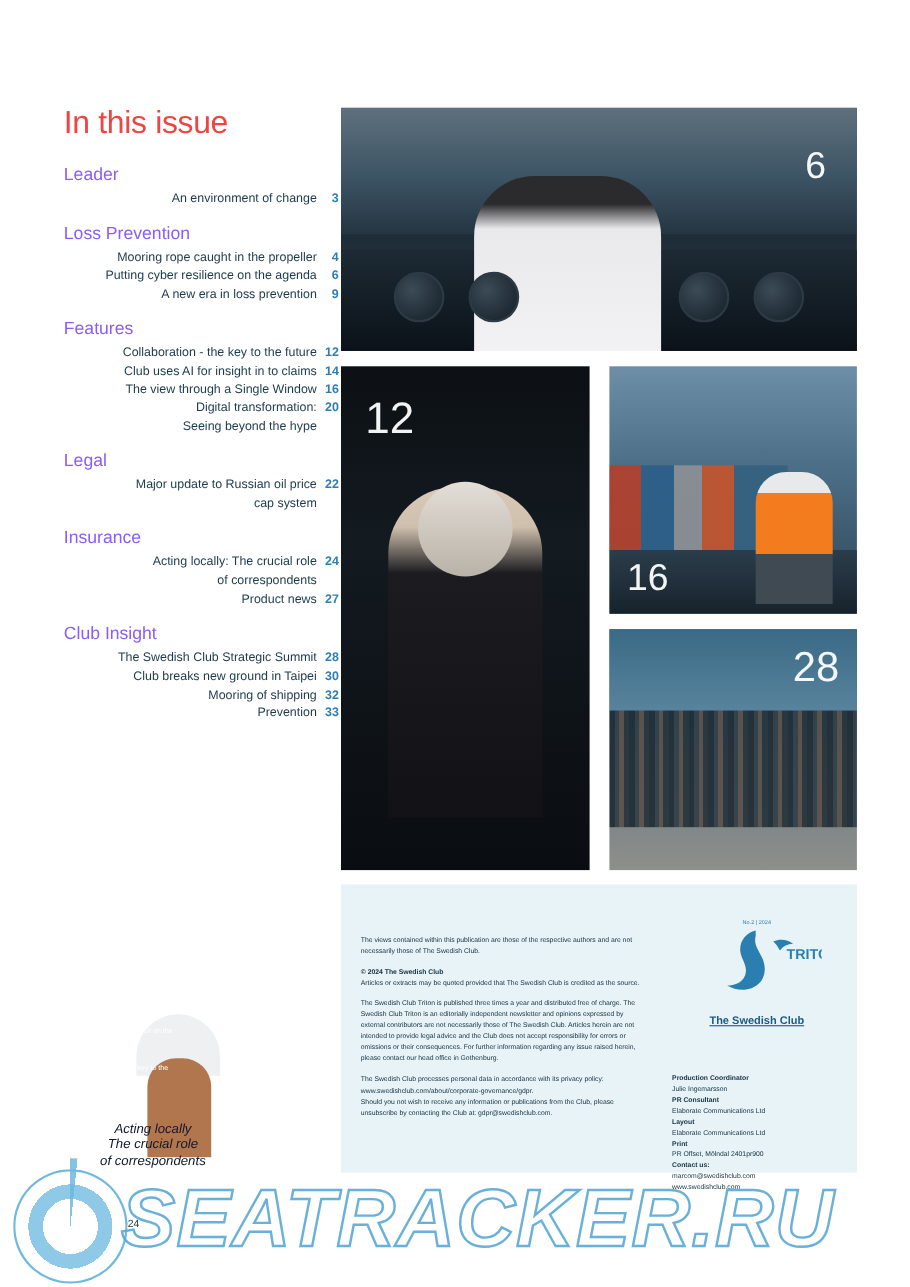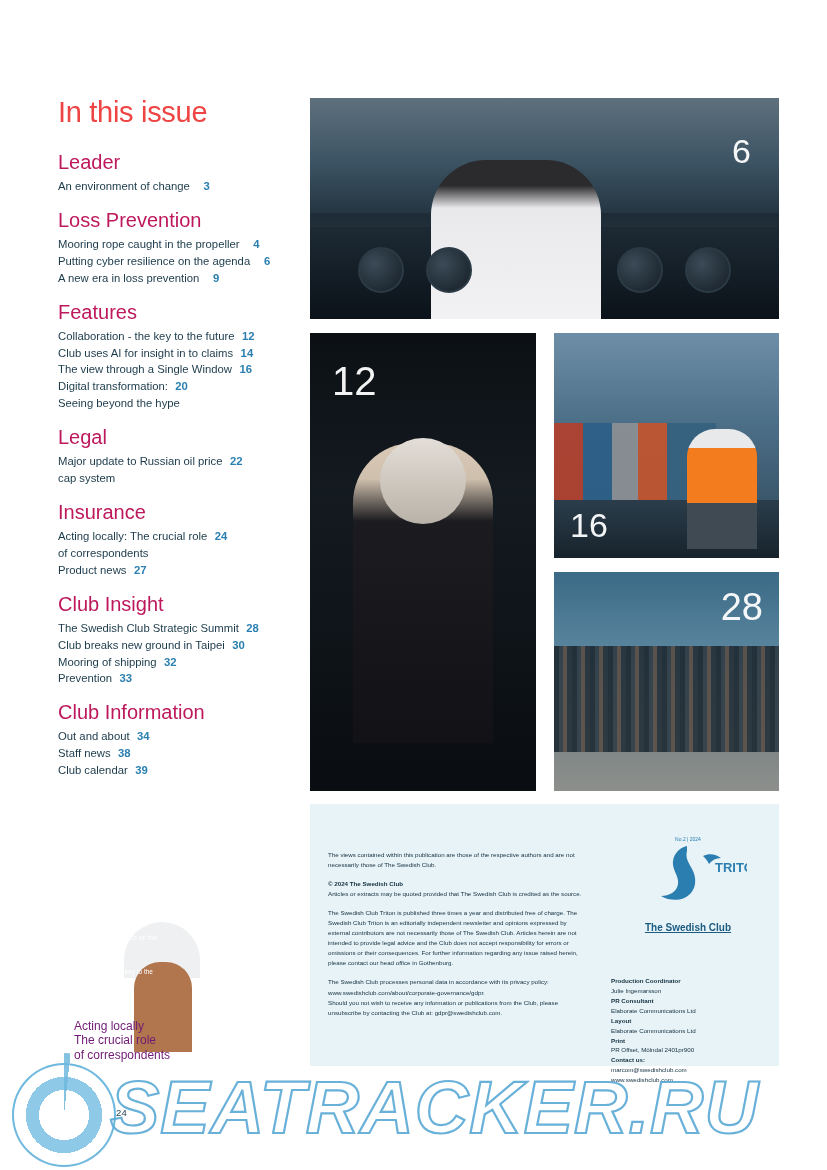--- a/index.html
+++ b/index.html
@@ -18,29 +18,29 @@
   .toc-title {
     color:#ef4444;
     font-size:29px;
     font-weight:400;
     letter-spacing:-0.3px;
     margin:0 0 24px 0;
     line-height:1;
   }
   .sec { margin-bottom:15px; }
   .sec-head {
-    color:#be185d;
-    font-size:20px;
+    color:#8b5cf6;
+    font-size:16px;
     font-weight:400;
     margin-bottom:5px;
   }
   .row {
     display:flex;
     align-items:flex-start;
-    justify-content:flex-start;
+    justify-content:flex-end;
     font-size:11.3px;
     color:#1b3a4a;
     line-height:1.32;
     margin-bottom:2px;
   }
   .row .label { max-width:205px; }
   .row .pg { color:#2a7fb0; font-weight:700; font-size:11.3px; min-width:20px; text-align:right; }
   .row.nopage .pg { visibility:hidden; }
 
   
@@ -149,21 +149,21 @@
 
   
   #cover { position:absolute; left:58px; top:858px; width:156px; height:218px;
     background:linear-gradient(180deg,#cf9b74 0%,#b5apuhs 0%,#c08a63 40%,#2c2a2c 100%); overflow:hidden;}
   #cover .photo{ position:absolute;inset:0;background:linear-gradient(180deg,#b9norm 0%,#c89a79 0%,#7b5b48 55%,#1d1d1f 100%);}
   #cover .helmet{position:absolute;right:14px;top:64px;width:76px;height:56px;border-radius:40px 40px 0 0;background:#eef0f1;}
   #cover .face{position:absolute;right:22px;top:104px;width:58px;height:90px;background:#b2764f;border-radius:26px 26px 0 0;}
   #cover .logo{position:absolute;left:12px;top:10px;font-size:8px;color:#ffffff;font-weight:700;letter-spacing:0.5px;}
   #cover .tag1{position:absolute;left:12px;top:76px;width:90px;font-size:6.5px;color:#ffffff;line-height:1.35;}
   #cover .tag2{position:absolute;left:12px;top:110px;width:90px;font-size:6.5px;color:#ffffff;line-height:1.35;}
-  #cover .bigtitle{position:absolute;right:10px;bottom:14px;width:130px;text-align:left;color:#701a75;font-size:12px;line-height:1.2;}
+  #cover .bigtitle{position:absolute;right:10px;bottom:14px;width:130px;text-align:center;color:#0f172a;font-size:12px;line-height:1.2;font-style:italic;}
 
   
   .footer {
     position:absolute; left:58px; top:1107px;
     font-size:9.5px; color:#1b3a4a;
   }
   .footer .num { font-weight:700; color:#1b3a4a; }
 
   
   .wm {
@@ -288,35 +288,20 @@
       <div class="row">
         <span class="label">Mooring of shipping</span>
         <span class="pg">32</span>
       </div>
       <div class="row">
         <span class="label">Prevention</span>
         <span class="pg">33</span>
       </div>
     </div>
 
-    <div class="sec">
-      <div class="sec-head">Club Information</div>
-      <div class="row">
-        <span class="label">Out and about</span>
-        <span class="pg">34</span>
-      </div>
-      <div class="row">
-        <span class="label">Staff news</span>
-        <span class="pg">38</span>
-      </div>
-      <div class="row">
-        <span class="label">Club calendar</span>
-        <span class="pg">39</span>
-      </div>
-    </div>
   </div>
 
   <div class="img" id="img-bridge">
     <div class="window"></div>
     <div class="console"></div>
     <div class="officer"></div>
     <div class="dial" style="left:48px;bottom:26px;"></div>
     <div class="dial" style="left:116px;bottom:26px;"></div>
     <div class="dial" style="right:116px;bottom:26px;"></div>
     <div class="dial" style="right:48px;bottom:26px;"></div>

